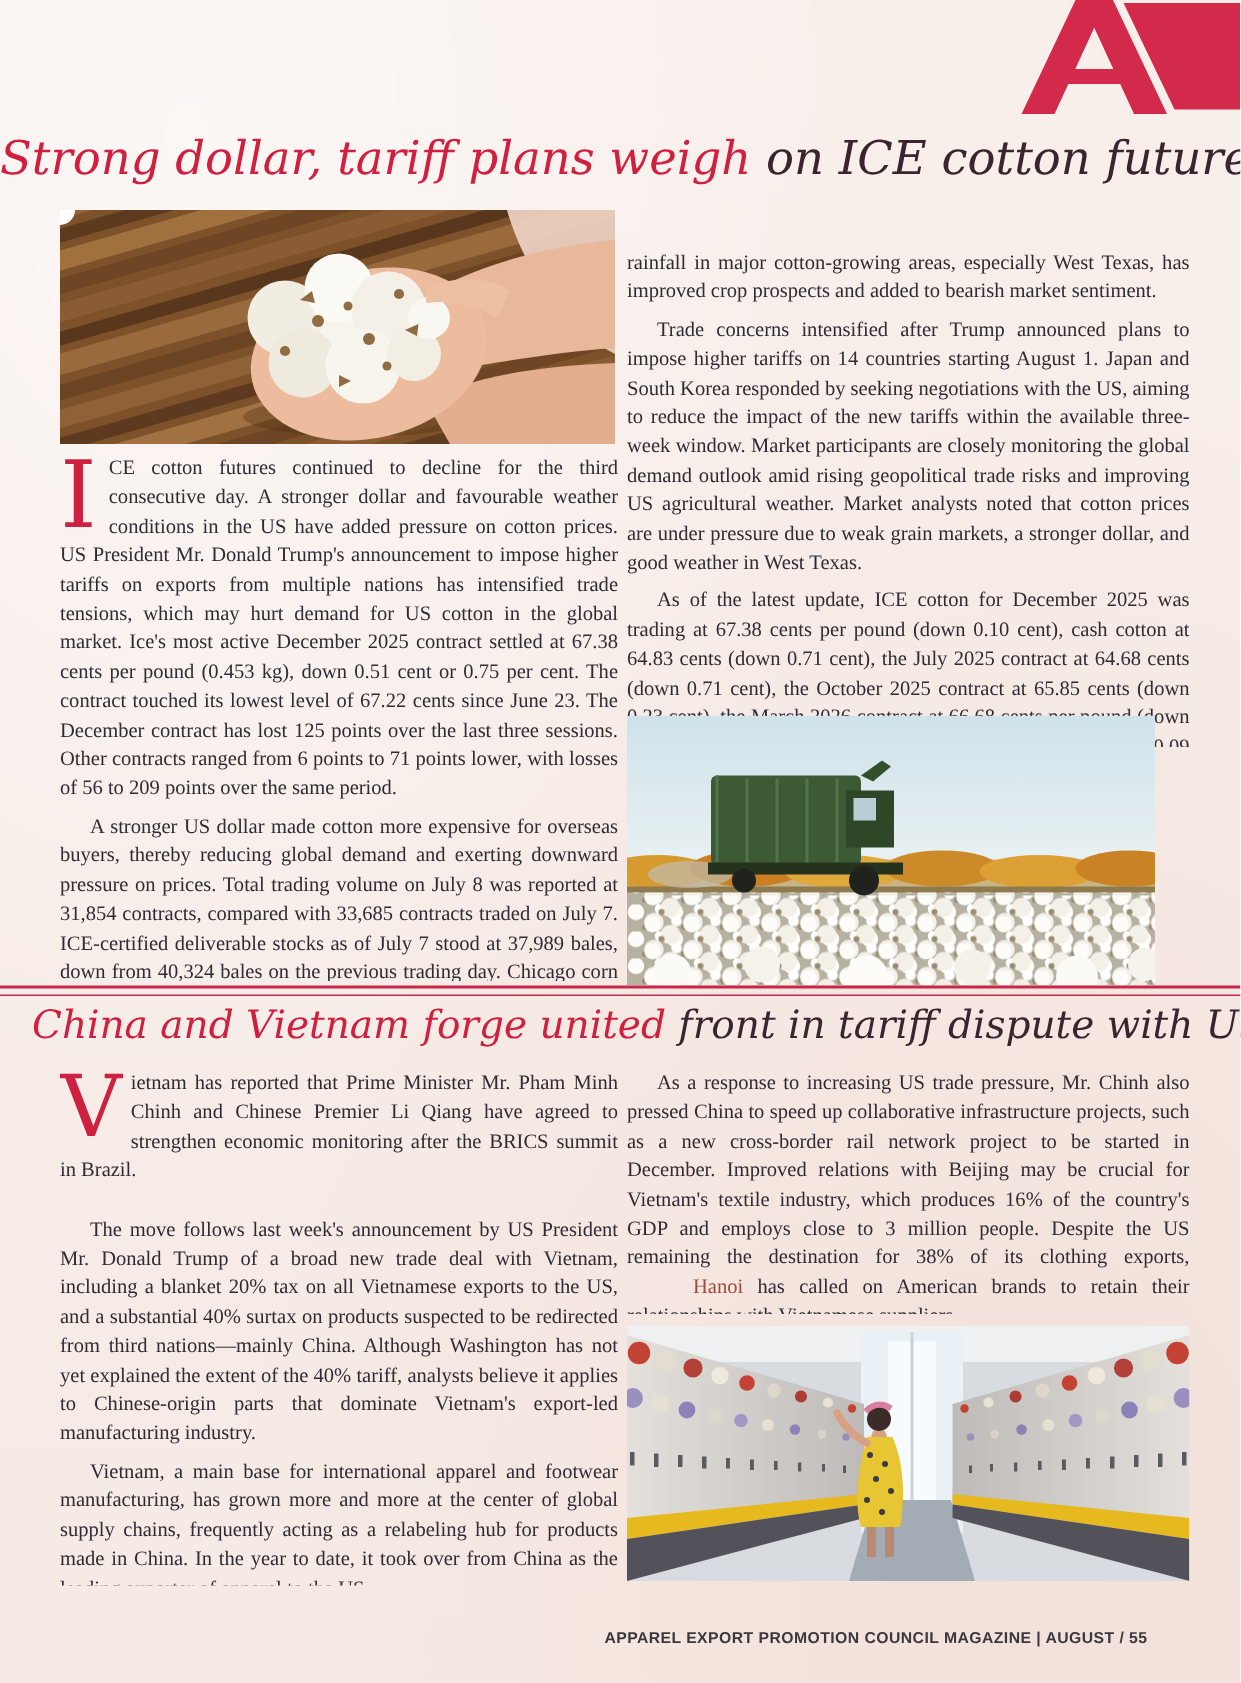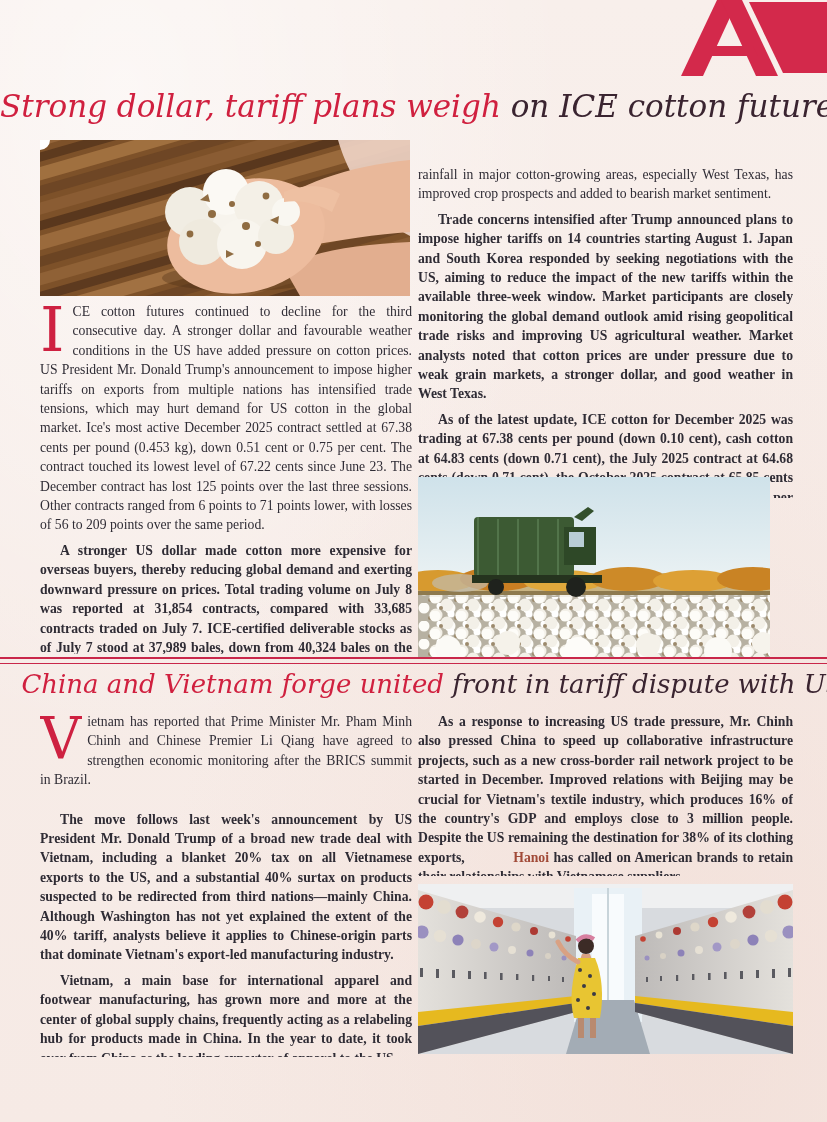--- a/index.html
+++ b/index.html
@@ -7,21 +7,21 @@
     position:relative; width:827px; height:1122px; overflow:hidden;
     background:
       radial-gradient(ellipse at 15% 8%, rgba(255,255,255,.55) 0%, rgba(255,255,255,0) 45%),
       radial-gradient(ellipse at 85% 92%, rgba(240,218,210,.6) 0%, rgba(240,218,210,0) 55%),
       linear-gradient(#f8efeb, #f6eae5);
     font-family:"Liberation Serif", serif;
   }
   .body-text { font-size:13.7px; line-height:19.4px; text-align:justify; color:#2f2c35; }
   .body-text p { margin:0; }
   .body-text p + p { margin-top:6px; }
-  .indent { text-indent:20px;font-weight:bold; }
+  .indent { text-indent:20px; }
   .gap-top { margin-top:20px !important; }
   .col { position:absolute; overflow:hidden; }
   .headline {
     position:absolute; left:0; width:100%; text-align:center;
     font-family:"DejaVu Serif", serif; font-style:italic; white-space:nowrap;
   }
   .headline .accent { color:#d0203f;text-align:right; }
   .headline .rest { color:#3a2430; }
   #headline-1 { top:88px; font-size:31px; }
   #headline-2 { top:669px; font-size:26px;padding-left:19px; }
@@ -293,14 +293,15 @@
             <circle cx="160" cy="116" r="2"></circle>
             <circle cx="170" cy="124" r="2"></circle>
         </g>
         <path d="M160,78 C152,74 144,66 140,58" stroke="#d9a183" stroke-width="5" fill="none" stroke-linecap="round"></path>
         <rect x="160" y="134" width="6" height="20" fill="#b98a6f"></rect>
         <rect x="172" y="134" width="6" height="20" fill="#b98a6f"></rect>
       </g>
     </svg>
   </div>
 
+  <div class="footer">APPAREL EXPORT PROMOTION COUNCIL MAGAZINE | AUGUST / 55</div>
 
 </div>
 
 </body></html>

